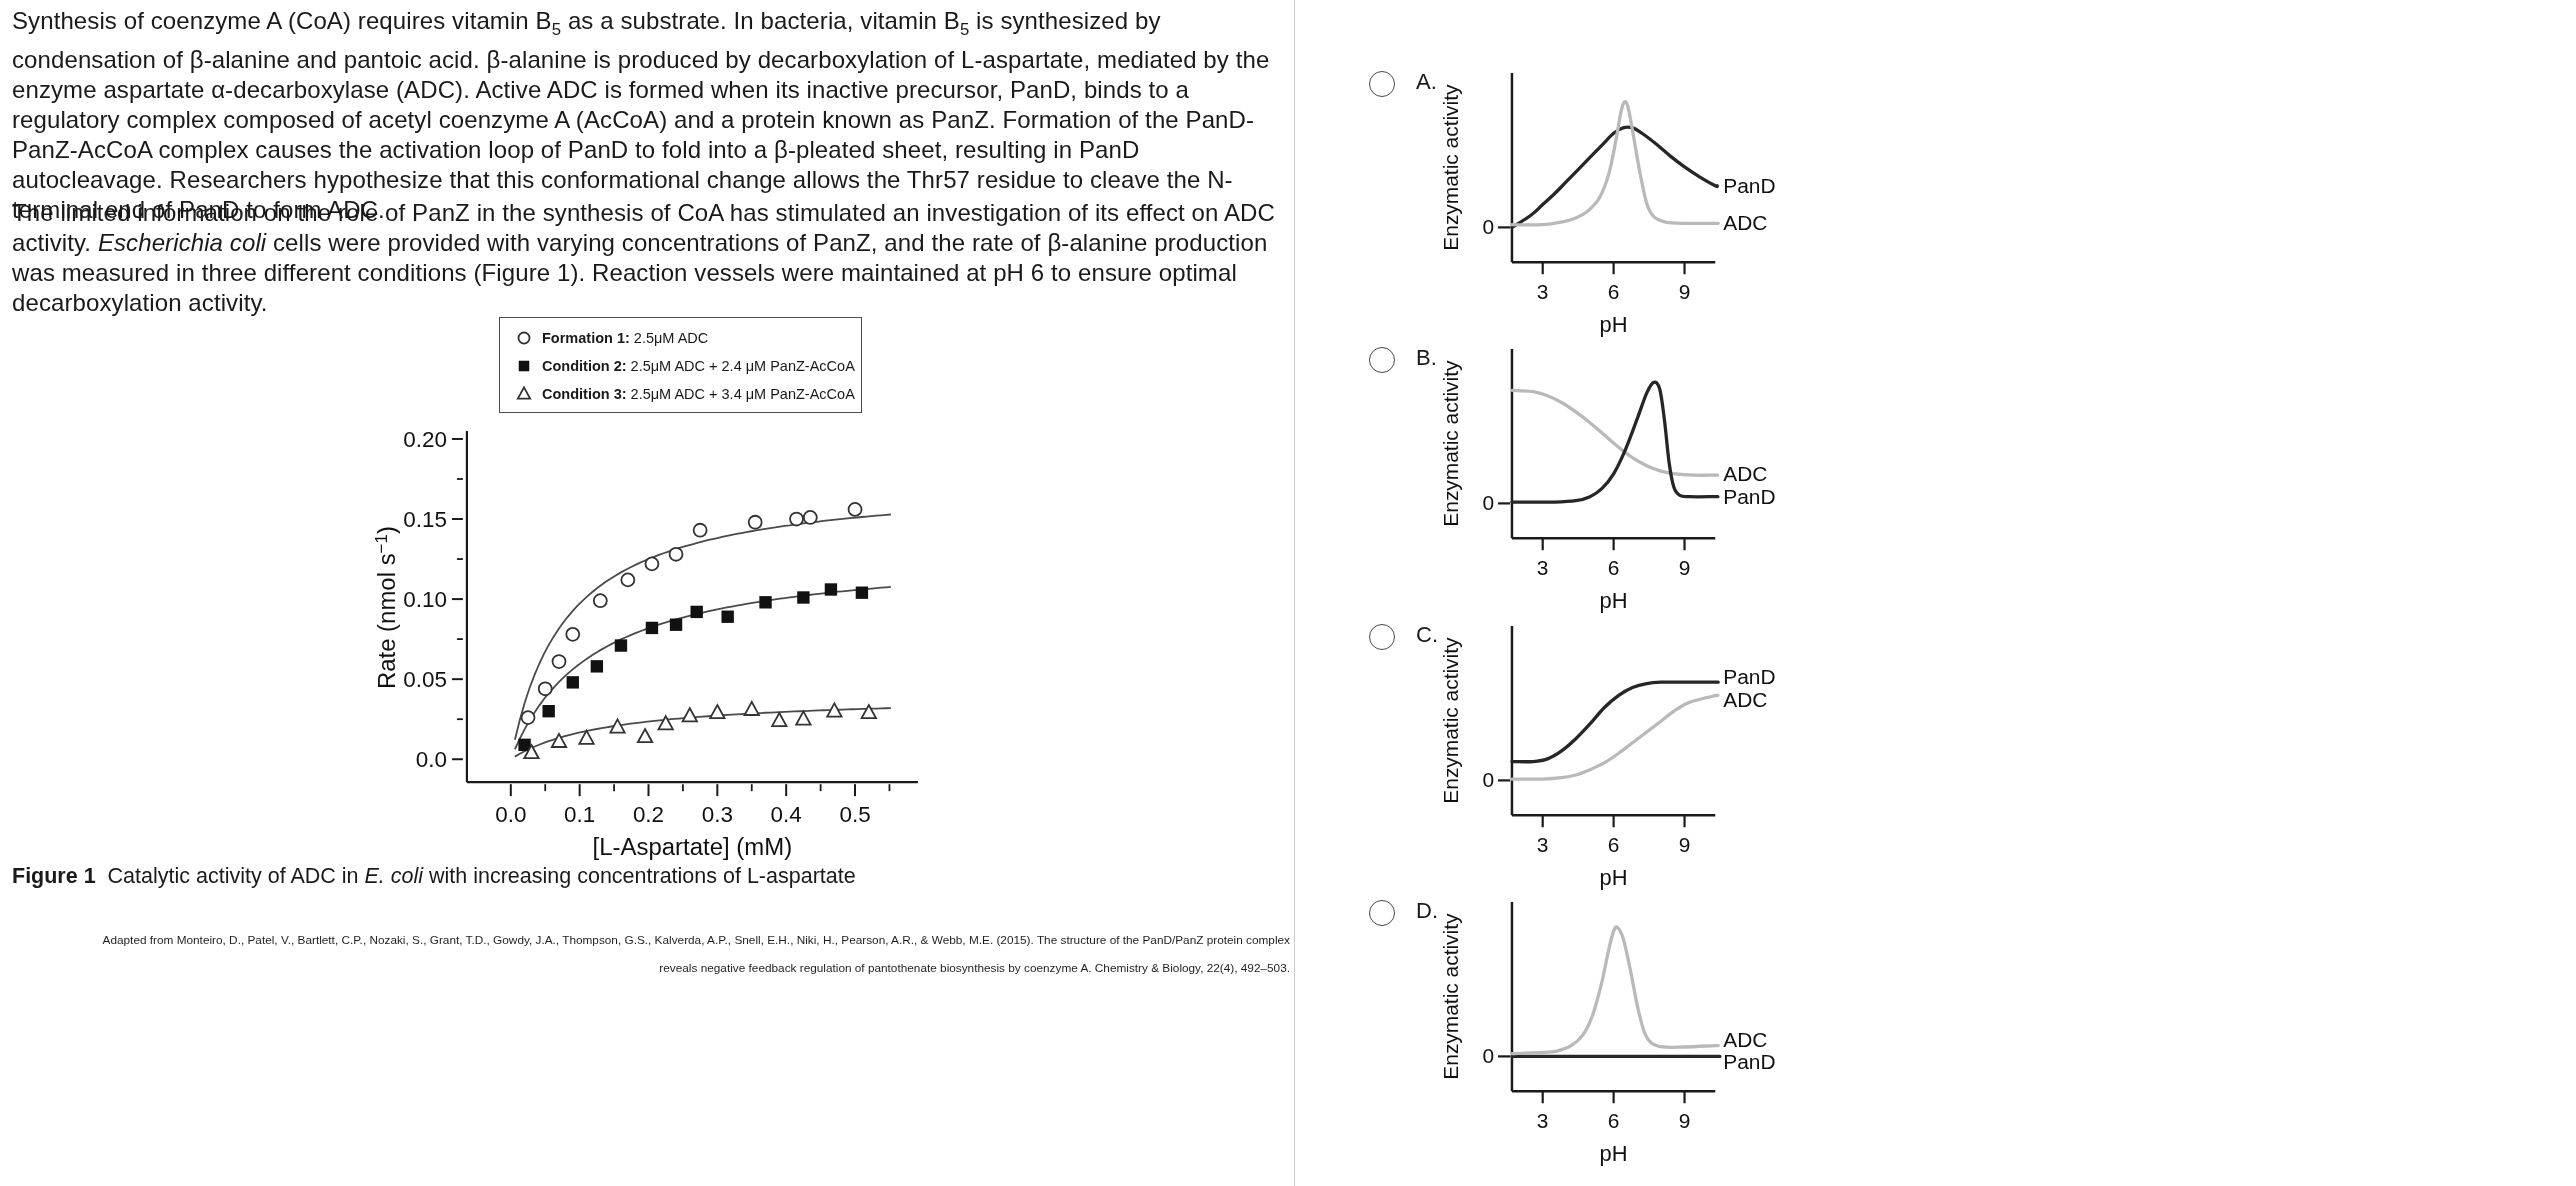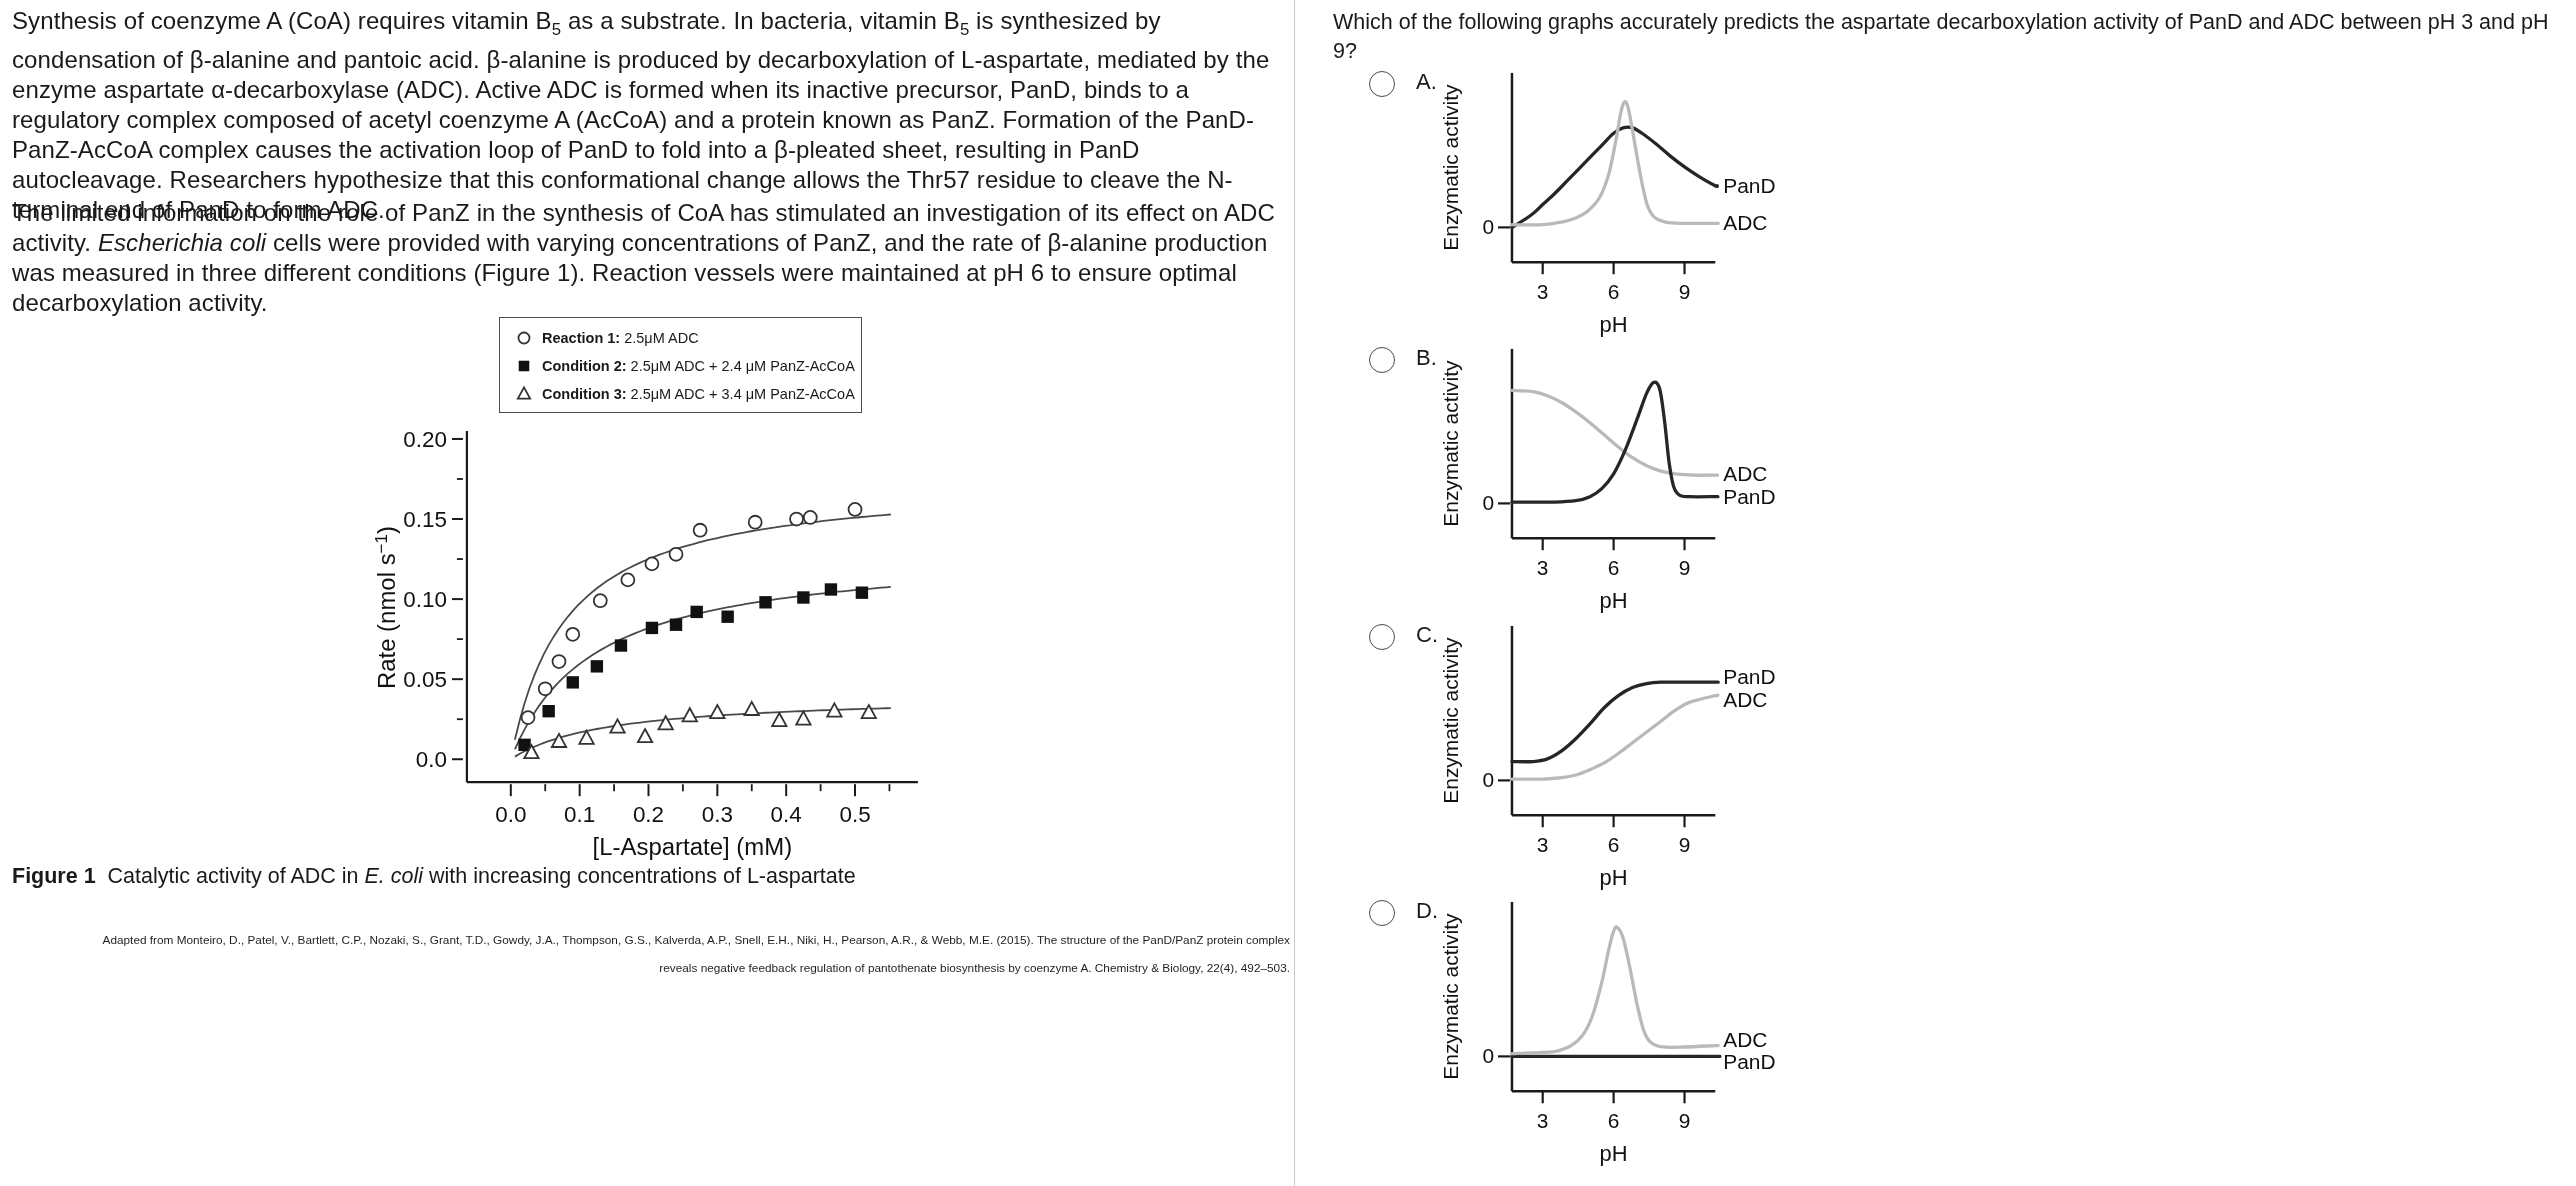--- a/index.html
+++ b/index.html
@@ -28,21 +28,21 @@
 
   <div class="para" style="left:12px;top:6px;width:1266px;"><span>Synthesis of coenzyme A (CoA) requires vitamin B</span><sub>5</sub><span> as a substrate.  In bacteria, vitamin B</span><sub>5</sub><span> is synthesized by condensation of β-alanine and pantoic acid.  β-alanine is produced by decarboxylation of L-aspartate, mediated by the enzyme aspartate α-decarboxylase (ADC).  Active ADC is formed when its inactive precursor, PanD, binds to a regulatory complex composed of acetyl coenzyme A (AcCoA) and a protein known as PanZ.  Formation of the PanD-PanZ-AcCoA complex causes the activation loop of PanD to fold into a β-pleated sheet, resulting in PanD autocleavage.  Researchers hypothesize that this conformational change allows the Thr57 residue to cleave the N-terminal end of PanD to form ADC.</span></div>
 
   <div class="para" style="left:12px;top:198px;width:1266px;"><span>The limited information on the role of PanZ in the synthesis of CoA has stimulated an investigation of its effect on ADC activity. </span><i>Escherichia coli</i><span> cells were provided with varying concentrations of PanZ, and the rate of β-alanine production was measured in three different conditions (Figure 1).  Reaction vessels were maintained at pH 6 to ensure optimal decarboxylation activity.</span></div>
 
   <div id="legend-box">
     <div class="leg-row">
       <span class="leg-sym"><svg width="20" height="20" viewBox="0 0 20 20">
             <circle cx="10" cy="10" r="5.5249999999999995" fill="#fff" stroke="#333" stroke-width="1.8"></circle>
           </svg></span>
-      <span class="leg-bold">Reaction 1:</span>
+      <span class="leg-bold">Formation 1:</span>
       <span>2.5μM ADC</span>
     </div>
     <div class="leg-row">
       <span class="leg-sym"><svg width="20" height="20" viewBox="0 0 20 20">
             <rect x="4.73" y="4.73" width="10.54" height="10.54" fill="#111"></rect>
           </svg></span>
       <span class="leg-bold">Condition 2:</span>
       <span>2.5μM ADC + 2.4 μM PanZ-AcCoA</span>
     </div>
     <div class="leg-row">
@@ -137,21 +137,20 @@
 
   <div id="fig-caption"><b>Figure 1</b><span>&nbsp; Catalytic activity of ADC in </span><i>E. coli</i><span> with increasing concentrations of L-aspartate</span></div>
 
   <div id="fig-citation">
     <div>Adapted from Monteiro, D., Patel, V., Bartlett, C.P., Nozaki, S., Grant, T.D., Gowdy, J.A., Thompson, G.S., Kalverda, A.P., Snell, E.H., Niki, H., Pearson, A.R., &amp; Webb, M.E. (2015). The structure of the PanD/PanZ protein complex</div>
     <div>reveals negative feedback regulation of pantothenate biosynthesis by coenzyme A. Chemistry &amp; Biology, 22(4), 492–503.</div>
   </div>
 
   <div id="divider"></div>
 
-  <div id="question">Which of the following graphs accurately predicts the aspartate decarboxylation activity of PanD and ADC between pH 3 and pH 9?</div>
 
   <div class="option" style="top:58px;">
     <div class="radio"></div>
     <div class="letter">A.</div>
     <svg class="ograph" id="og1" width="429" height="287" viewBox="0 0 430 288">
         <line x1="80" y1="15" x2="80" y2="205" stroke="#1a1a1a" stroke-width="2.5"></line>
         <line x1="80" y1="205" x2="284" y2="205" stroke="#1a1a1a" stroke-width="2.5"></line>
         <line x1="66" y1="170" x2="78" y2="170" stroke="#1a1a1a" stroke-width="2.2"></line>
         <text x="62" y="177" text-anchor="end" font-size="21" fill="#111">0</text>
         <line x1="110.83720930232558" y1="205" x2="110.83720930232558" y2="217" stroke="#1a1a1a" stroke-width="2.2"></line>

